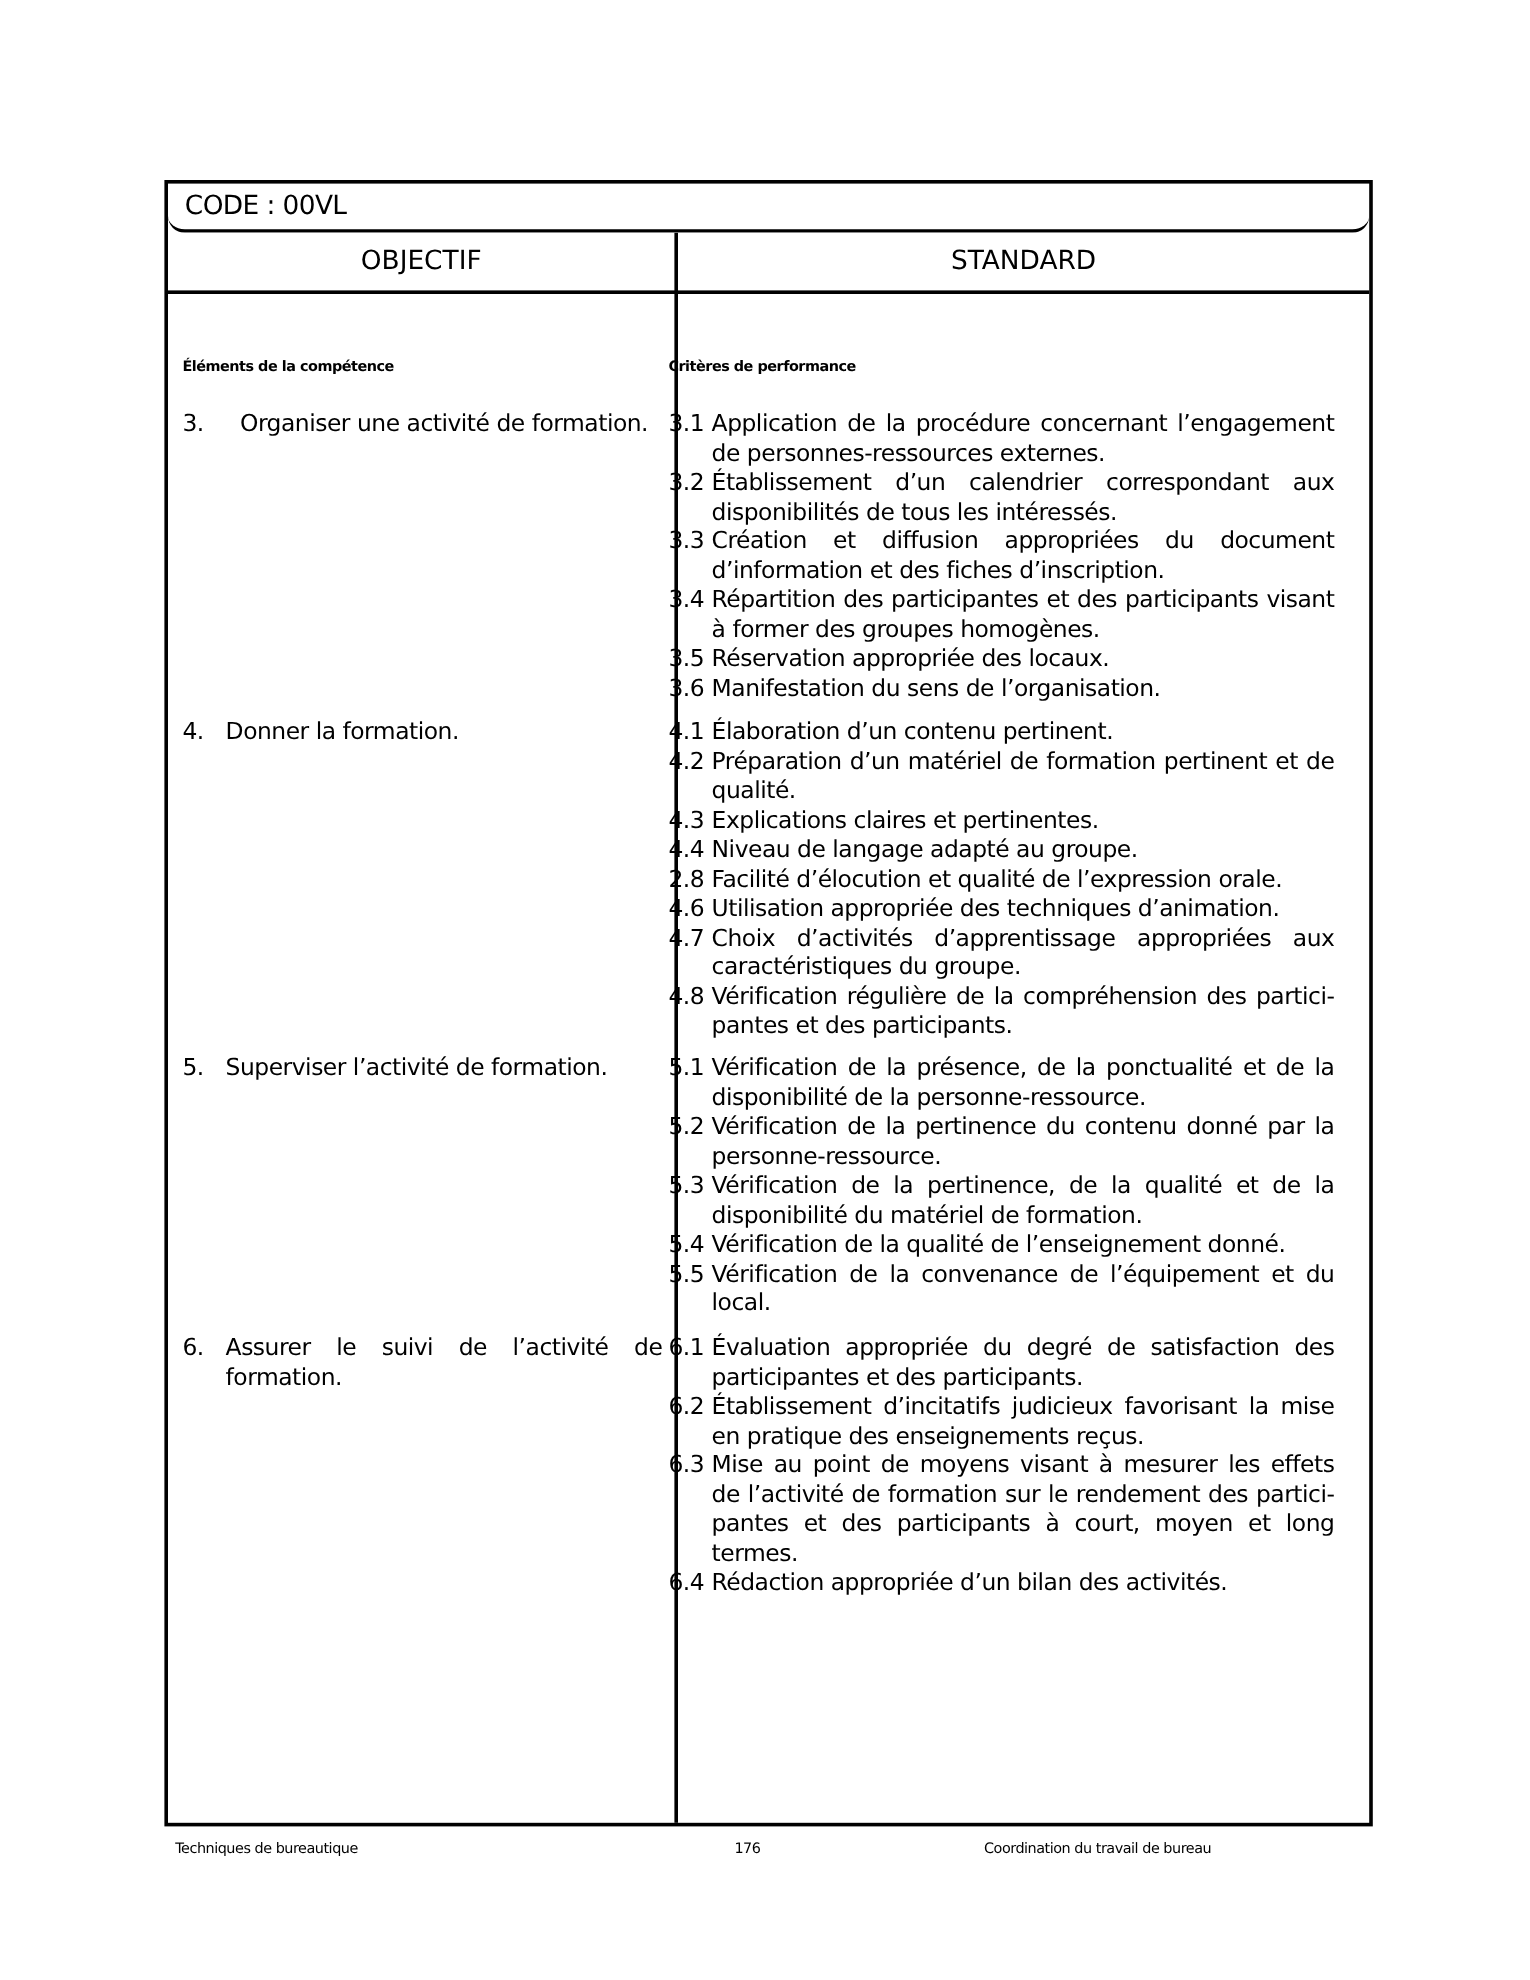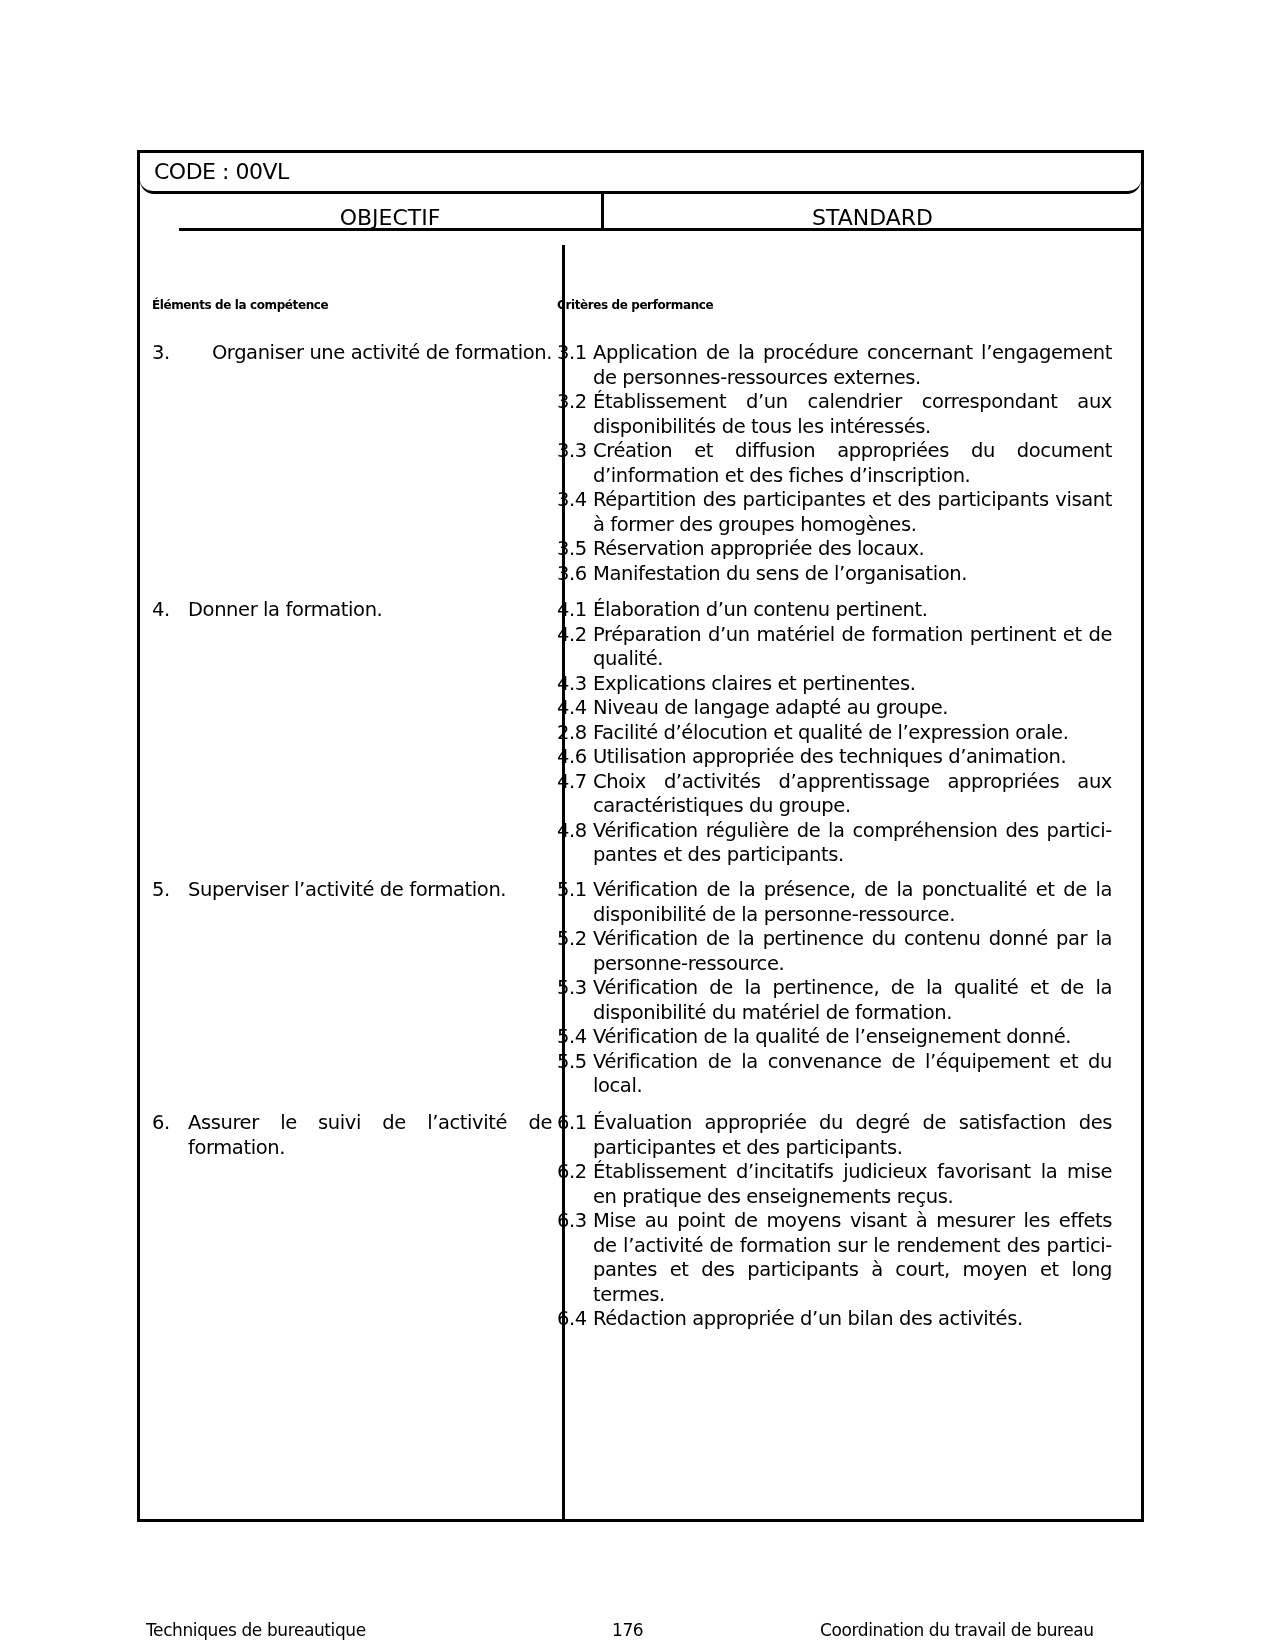--- a/index.html
+++ b/index.html
@@ -3,52 +3,52 @@
   <meta charset="utf-8">
   <style>
     html, body { margin: 0; padding: 0; background: #ffffff; }
     body { width: 1275px; height: 1650px; position: relative; overflow: hidden;
            font-family: "DejaVu Sans", sans-serif; color: #000; }
     .frame { position: absolute; left: 137px; top: 150px; width: 1007px; height: 1372px;
              border: 3px solid #000; box-sizing: border-box; }
     .code-row { position: absolute; left: 0; top: 0; right: 0; height: 41px;
                 border-bottom: 3px solid #000; box-sizing: border-box;
                 font-size: 22px; line-height: 38px; padding-left: 14px; letter-spacing: -0.5px; border-radius: 14px; }
-    .hdr { position: absolute; top: 41px; height: 37px; border-bottom: 3px solid #000; box-sizing: border-box;
-           font-size: 22px; line-height: 48px; text-align: center; margin-left: 39px; }
+    .hdr { position: absolute; top: 41px; height: 51px; border-bottom: 3px solid #000; box-sizing: border-box;
+           font-size: 22px; line-height: 48px; text-align: center; }
     .hdr.left { left: 0; width: 425px; border-right: 3px solid #000; }
     .hdr.right { left: 425px; right: 0; }
     .vdiv { position: absolute; left: 422px; top: 92px; bottom: 0; width: 3px; background: #000; }
     .col { position: absolute; top: 92px; bottom: 0; font-size: 19.5px; line-height: 24.5px; letter-spacing: -0.4px; }
     .col.left { left: 12px; width: 400px; }
     .col.right { left: 417px; width: 555px; }
     .subhead { position: absolute; top: 48px; font-weight: bold; font-size: 12px; }
     .block { position: absolute; left: 0; right: 0; }
     .item { display: flex; }
     .num { flex: 0 0 36px; }
     .num.obj { flex: 0 0 36px; }
     .txt { flex: 1; text-align: justify; }
-    .footer { position: absolute; top: 1617px; font-size: 17px; line-height: 26px; letter-spacing: -0.4px; }
+    .footer { position: absolute; top: 1527px; font-size: 12px; line-height: 26px; letter-spacing: -0.4px; }
   </style>
 </head>
 <body>
 
 <div class="frame">
   <div class="code-row">CODE :  00VL</div>
   <div class="hdr left">OBJECTIF</div>
   <div class="hdr right">STANDARD</div>
   <div class="vdiv"></div>
 
   <div class="col left">
     <div class="subhead">Éléments de la compétence</div>
 
     <div class="block" style="top:96px">
       <div class="item">
           <span class="num obj">3.</span>
-          <span class="txt" style="text-align:right">Organiser une activité de formation.</span>
+          <span class="txt" style="text-align:center">Organiser une activité de formation.</span>
         </div>
     </div>
     <div class="block" style="top:353px">
       <div class="item">
           <span class="num obj">4.</span>
           <span class="txt" style="text-align:left">Donner la formation.</span>
         </div>
     </div>
     <div class="block" style="top:633px">
       <div class="item">

